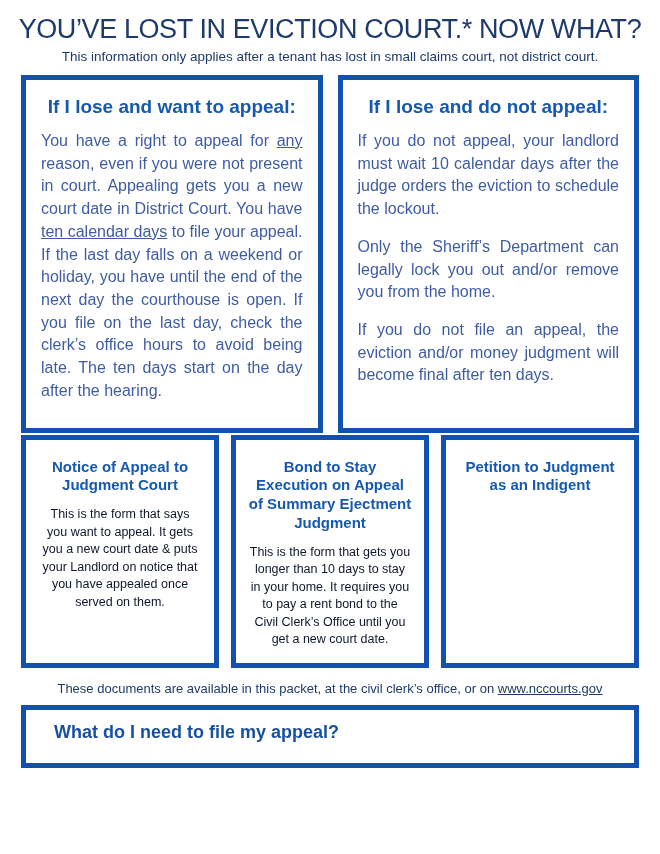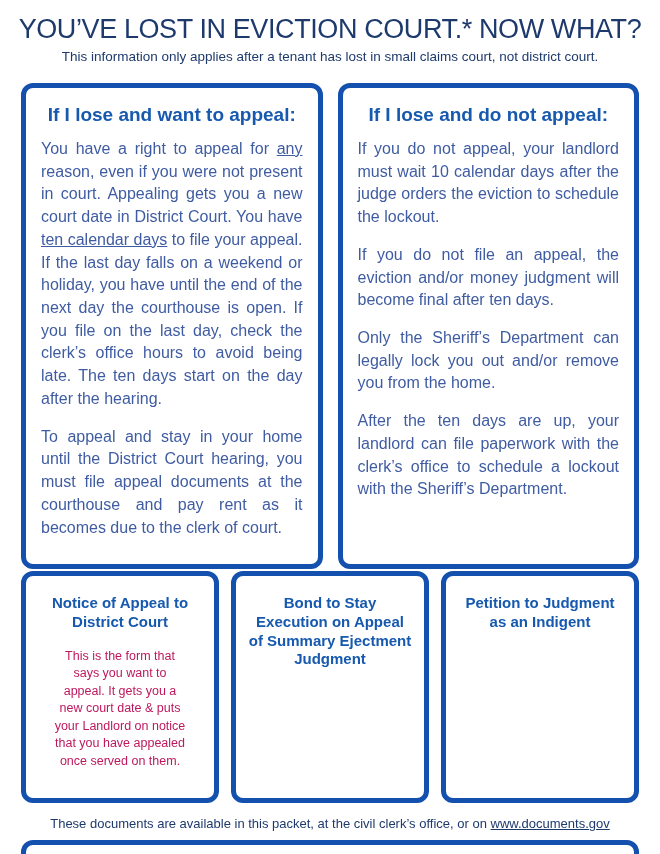--- a/index.html
+++ b/index.html
@@ -3,90 +3,89 @@
 <meta charset="utf-8">
 <style>
   * { box-sizing: border-box; }
   html, body { margin: 0; padding: 0; background: #ffffff; }
   body { font-family: "Liberation Sans", sans-serif; }
   .page { width: 660px; min-height: 854px; margin: 0 auto; background: #ffffff;
           display: flex; flex-direction: column; }
 
   .title { margin: 14px 18px 4px; text-align: center; font-size: 27px; font-weight: 400;
            color: #1e3a6d; letter-spacing: -0.4px; }
-  .subtitle { margin: 0 18px 19px; text-align: center; font-size: 13.5px; color: #1e3a6d; }
+  .subtitle { margin: 0 18px 11px; text-align: center; font-size: 13.5px; color: #1e3a6d; }
 
   .row { display: flex; padding: 0 21px; }
   .two-col { gap: 15px; }
   .three-col { gap: 12px; margin-top: 2px; }
 
-  .box { border: 5px solid #1450ae; border-radius: 12px; background: #ffffff; flex: 1; }
+  .box { border: 5px solid #1450ae; border-radius: 0; background: #ffffff; flex: 1; }
   .two-col .box { padding: 8px 15px 10px; min-height: 272px; }
   .box h2 { text-align: center; color: #1659ae; font-size: 19px; margin: 8px 0 12px; font-weight: 700; }
   .body { color: #3f5ca2; font-size: 16px; line-height: 1.42; margin: 0 0 15px; }
   .just { text-align: justify; }
   .u { text-decoration: underline; }
 
   .section-heading { text-align: center; color: #1e3a6d; font-size: 20.5px; font-weight: 700;
                      margin: 16px 0 13px; letter-spacing: -0.2px; }
 
   .form-box { padding: 12px 11px; text-align: center; border-width: 5px; min-height: 220px; }
   .form-box h3 { color: #1659ae; font-size: 15px; line-height: 1.25; margin: 6px 0 11px; font-weight: 700; }
-  .form-box p { color: #be185d; font-size: 12.5px; line-height: 1.4; margin: 16px; }
+  .form-box p { color: #0f172a; font-size: 12.5px; line-height: 1.4; margin: 2px; }
 
   .availability { text-align: center; font-size: 13px; color: #1e3a6d; margin: 13px 0 9px; }
   .link { color: #1e3a6d; text-decoration: underline; cursor: pointer; }
 
   .checklist { margin: 0 21px; padding: 6px 28px 14px; flex: none; }
   .checklist h2 { text-align: left; font-size: 18px; margin: 6px 0 6px; color: #17509f; }
 </style>
 </head>
 <body>
 
 <div class="page">
 
   <h1 class="title">YOU’VE LOST IN EVICTION COURT.* NOW WHAT?</h1>
   <p class="subtitle">This information only applies after a tenant has lost in small claims court, not district court.</p>
 
   <div class="row two-col">
 
     <section class="box">
       <h2>If I lose and want to appeal:</h2>
       <p class="body just"><span>You have a right to appeal for </span><span class="u">any</span><span> reason, even if you were not present in court. Appealing gets you a new court date in District Court. You have </span><span class="u">ten calendar days</span><span> to file your appeal. If the last day falls on a weekend or holiday, you have until the end of the next day the courthouse is open. If you file on the last day, check the clerk’s office hours to avoid being late. The ten days start on the day after the hearing.</span></p>
-      <p class="body just">To appeal and stay in your home until the District Court hearing, you must file appeal documents at the courthouse and pay rent as it becomes due to the clerk of court.</p>
     </section>
 
     <section class="box">
       <h2>If I lose and do not appeal:</h2>
       <p class="body just">If you do not appeal, your landlord must wait 10 calendar days after the judge orders the eviction to schedule the lockout.</p>
+      <p class="body just">Only the Sheriff’s Department can legally lock you out and/or remove you from the home.</p>
       <p class="body just">If you do not file an appeal, the eviction and/or money judgment will become final after ten days.</p>
-      <p class="body just">Only the Sheriff’s Department can legally lock you out and/or remove you from the home.</p>
-      <p class="body just">After the ten days are up, your landlord can file paperwork with the clerk’s office to schedule a lockout with the Sheriff’s Department.</p>
     </section>
 
   </div>
 
 
   <div class="row three-col">
 
     <section class="box form-box">
-      <h3>Notice of Appeal to District Court</h3>
+      <h3>Notice of Appeal to Judgment Court</h3>
       <p>This is the form that says you want to appeal. It gets you a new court date &amp; puts your Landlord on notice that you have appealed once served on them.</p>
     </section>
 
     <section class="box form-box">
       <h3>Bond to Stay Execution on Appeal of Summary Ejectment Judgment</h3>
+      <p>This is the form that gets you longer than 10 days to stay in your home. It requires you to pay a rent bond to the Civil Clerk’s Office until you get a new court date.</p>
     </section>
 
     <section class="box form-box">
       <h3>Petition to Judgment as an Indigent</h3>
     </section>
 
   </div>
 
-  <p class="availability"><span>These documents are available in this packet, at the civil clerk’s office, or on </span><span class="link">www.documents.gov</span></p>
+  <p class="availability"><span>These documents are available in this packet, at the civil clerk’s office, or on </span><span class="link">www.nccourts.gov</span></p>
 
   <section class="box checklist">
     <h2>What do I need to file my appeal?</h2>
 
   </section>
 
 </div>
 
 </body></html>

